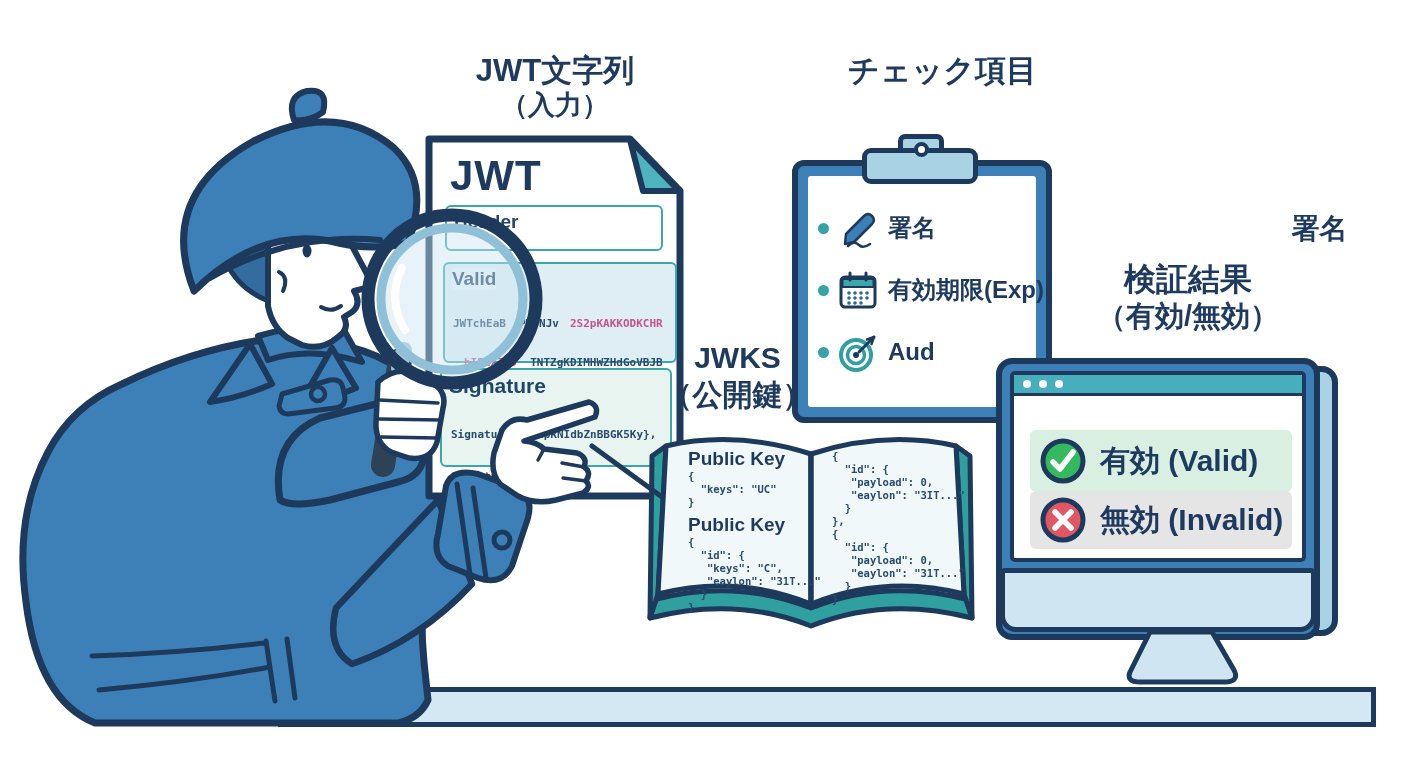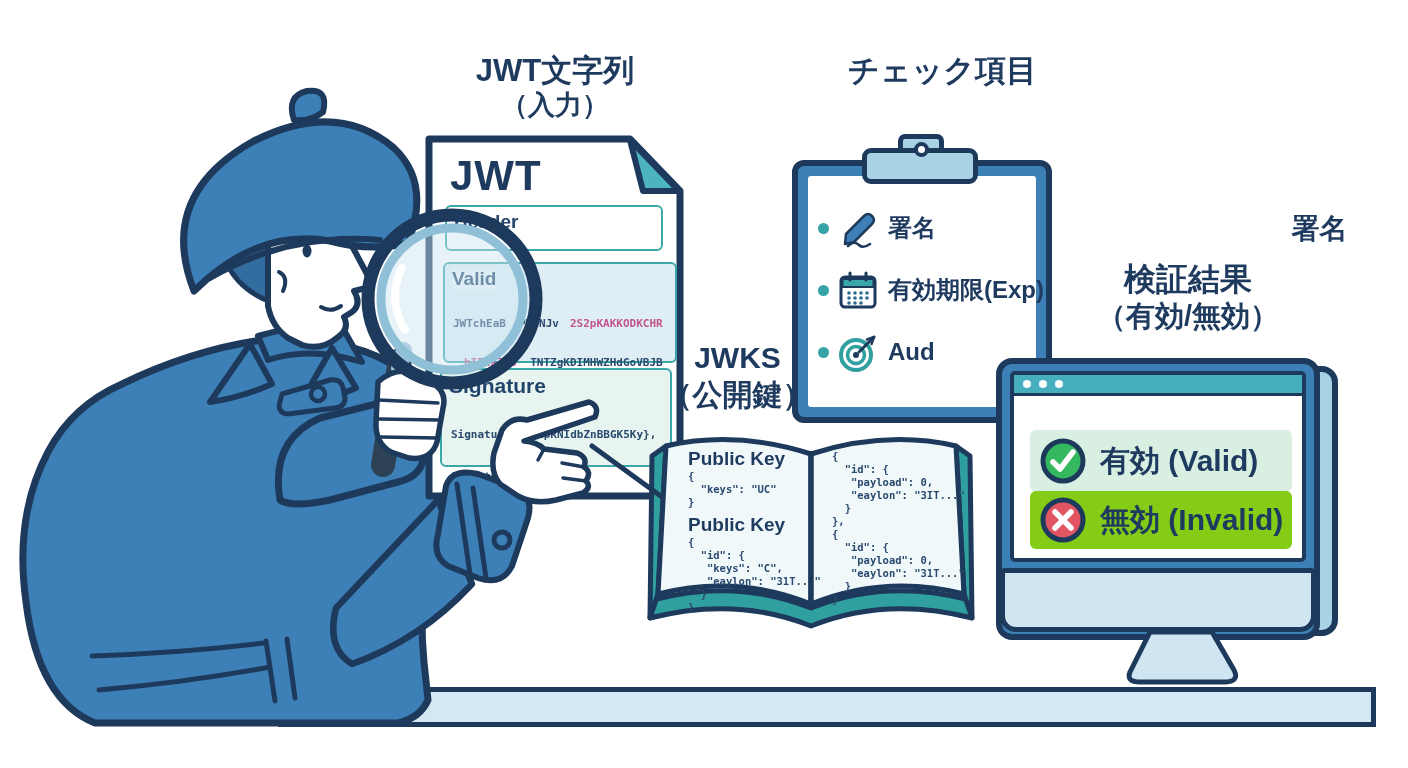--- a/index.html
+++ b/index.html
@@ -49,21 +49,21 @@
   .bk-code{font-family:"DejaVu Sans Mono",monospace;font-weight:bold;color:#2a4a6e;
            font-size:10.5px;line-height:13px;white-space:pre;}
   
   .mon-back{left:1040px;top:366px;width:298px;height:270px;background:#a9d2e4;border:6px solid #1d3a5c;border-radius:16px;z-index:5;box-sizing:border-box;}
   .mon-frame{left:996px;top:358px;width:324px;height:282px;background:#3d80b7;border:6px solid #1d3a5c;border-radius:16px;z-index:5;box-sizing:border-box;}
   .mon-screen{left:1010px;top:371px;width:296px;height:191px;background:#ffffff;border:4px solid #1d3a5c;border-radius:5px;z-index:5;box-sizing:border-box;overflow:hidden;}
   .mon-titlebar{position:absolute;left:0;top:0;width:100%;height:21px;background:#46aebc;border-bottom:3px solid #1d3a5c;display:flex;align-items:center;padding-left:9px;gap:8px;box-sizing:border-box;}
   .dot{width:8px;height:8px;border-radius:50%;background:#ffffff;flex:none;}
   .result-row{position:absolute;left:16px;width:262px;display:flex;align-items:center;gap:14px;padding-left:10px;border-radius:6px;box-sizing:border-box;}
   .row-valid{top:39px;height:62px;background:#d8efe2;margin-top:16px;}
-  .row-invalid{top:116px;height:58px;background:#84cc16;}
+  .row-invalid{top:116px;height:58px;background:#e5e5e5;}
   .status-circle{width:46px;height:46px;flex:none;}
   .result-label{font-size:30px;font-weight:bold;color:#1e3a5f;white-space:nowrap;}
   .mon-chin{left:1000px;top:568px;width:316px;height:64px;background:#cfe6f2;border:5px solid #1d3a5c;border-radius:5px 5px 16px 16px;z-index:5;box-sizing:border-box;}
   .stand-svg{left:1116px;top:630px;z-index:5;}
 </style>
 </head>
 <body>
 
 <div class="canvas">
 

